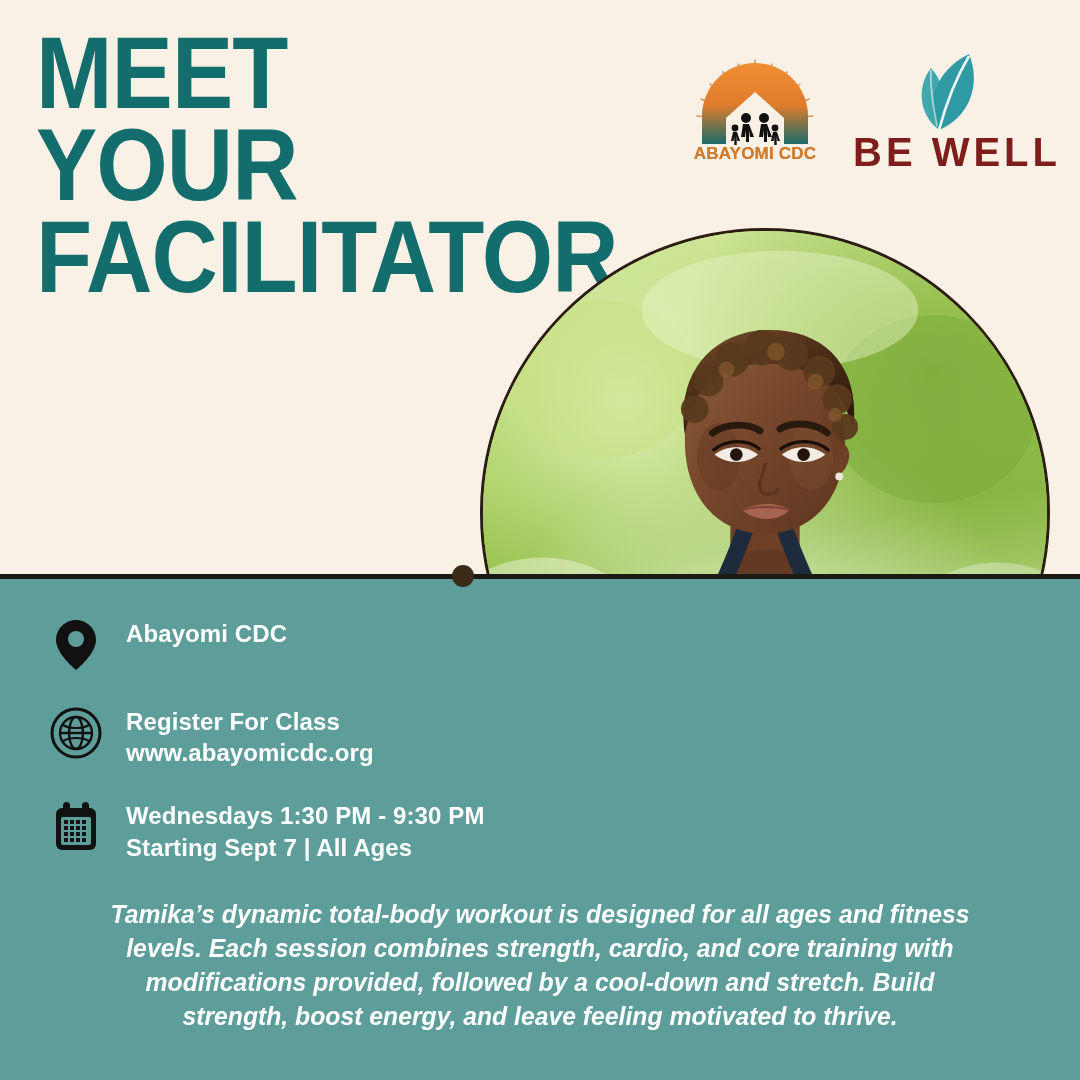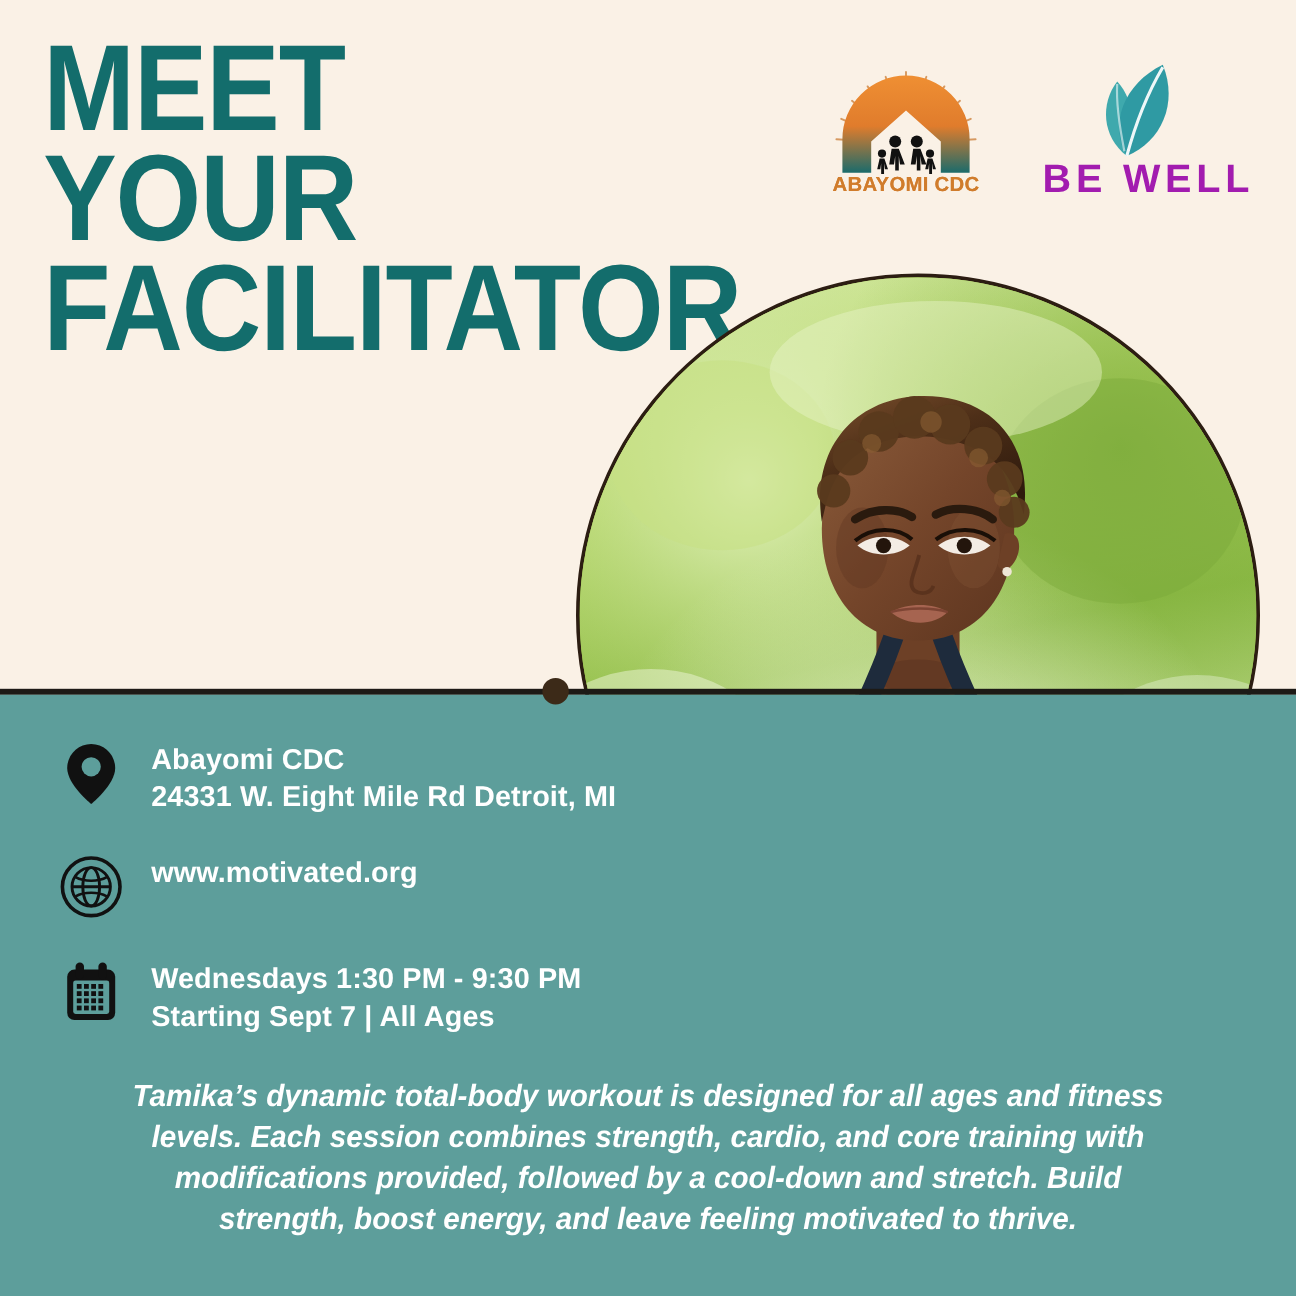--- a/index.html
+++ b/index.html
@@ -78,24 +78,24 @@
   }
 
   .logo-bewell {
     position:absolute; left:192px; top:0px;
     width:210px; height:128px;
   }
   .logo-bewell .leaves { position:absolute; left:54px; top:0px; }
   .logo-bewell .lbl {
     position:absolute; left:0; top:78px; width:210px;
     text-align:center;
-    color:#a21caf;
+    color:#7f1d1d;
     font-family:"Liberation Sans", sans-serif;
     font-weight:bold;
-    font-size:33px;
+    font-size:40px;
     letter-spacing:4px;
   }
 
   
   .name-block { position:absolute; left:56px; top:462px; width:430px; }
   .fac-name {
     color:#d9521e;
     font-family:"Liberation Sans Narrow","Liberation Sans", sans-serif;
     font-weight:bold;
     font-size:50px;
@@ -378,37 +378,37 @@
 
     <div class="info-row">
       <div class="ico">
         <svg width="44" height="54" viewBox="0 0 44 54">
           <path d="M22 2 C11 2 2 11 2 22 C2 36 22 52 22 52 C22 52 42 36 42 22 C42 11 33 2 22 2 Z" fill="#111111"></path>
           <circle cx="22" cy="21" r="8" fill="#5d9e9b"></circle>
         </svg>
       </div>
       <div class="txt">
         <span>Abayomi CDC</span>
-        <span>24331 W. Eight Mile Rd Detroit, MI</span>
       </div>
     </div>
 
     <div class="info-row">
       <div class="ico">
         <svg width="52" height="52" viewBox="0 0 52 52">
           <circle cx="26" cy="26" r="24" fill="none" stroke="#111111" stroke-width="3"></circle>
           <circle cx="26" cy="26" r="16" fill="none" stroke="#111111" stroke-width="2.4"></circle>
           <ellipse cx="26" cy="26" rx="7" ry="16" fill="none" stroke="#111111" stroke-width="2.4"></ellipse>
           <line x1="10" y1="26" x2="42" y2="26" stroke="#111111" stroke-width="2.4"></line>
           <path d="M13 18 C20 22 32 22 39 18" fill="none" stroke="#111111" stroke-width="2.2"></path>
           <path d="M13 34 C20 30 32 30 39 34" fill="none" stroke="#111111" stroke-width="2.2"></path>
         </svg>
       </div>
       <div class="txt">
-        <span>www.motivated.org</span>
+        <span>Register For Class</span>
+        <span>www.abayomicdc.org</span>
       </div>
     </div>
 
     <div class="info-row">
       <div class="ico">
         <svg width="52" height="54" viewBox="0 0 52 54">
           <rect x="6" y="8" width="40" height="42" rx="6" fill="#111111"></rect>
           <rect x="11" y="17" width="30" height="28" rx="2" fill="#5d9e9b"></rect>
           <rect x="13" y="2" width="7" height="14" rx="3.5" fill="#111111"></rect>
           <rect x="32" y="2" width="7" height="14" rx="3.5" fill="#111111"></rect>

